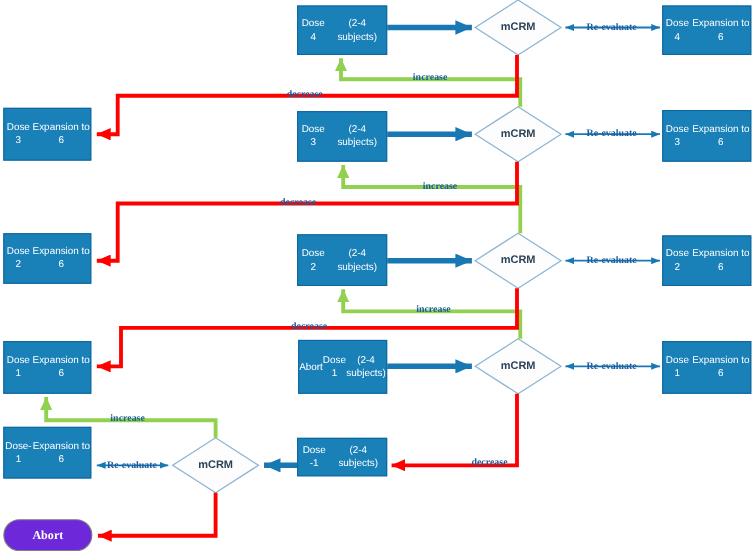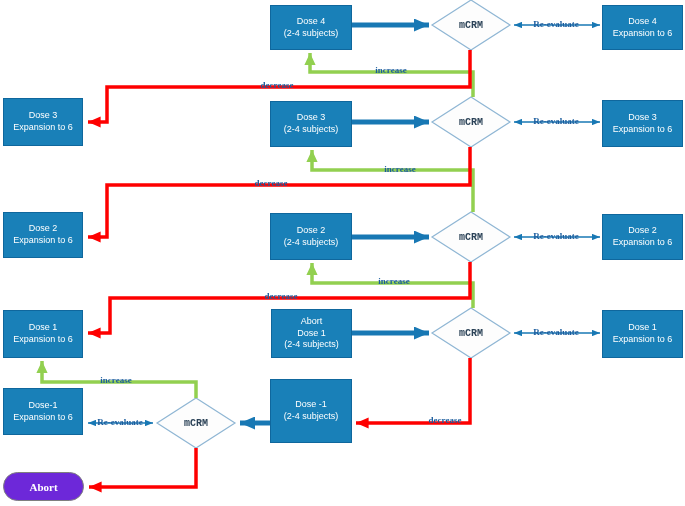--- a/index.html
+++ b/index.html
@@ -9,42 +9,42 @@
     background:#ffffff;
     font-family:"Liberation Sans", sans-serif;
     overflow:hidden;
   }
   #wires{position:absolute;left:0;top:0;width:685px;height:506px;}
   .node{
     position:absolute;
     background:#1980b8;
     border:1px solid #0f679d;
     color:#ffffff;
-    display:flex;flex-direction:column;
+    display:flex;
     align-items:center;justify-content:center;
     text-align:center;
     font-size:9px;line-height:1.3;
     box-sizing:border-box;
   }
   .terminator{
     position:absolute;
     left:3px;top:472px;width:81px;height:29px;
     background:#6d28d9;
     border:1px solid #7f7f7f;
     border-radius:15px;
     display:flex;align-items:center;justify-content:center;
     box-sizing:border-box;
   }
   .terminator .tlabel{
     font-family:"Liberation Serif", serif;
     font-weight:bold;font-size:11px;color:#ffffff;
   }
   .dlabel{
     position:absolute;transform:translate(-50%,-50%);
-    font-family:Liberation Mono, monospace;
+    font-family:Liberation Sans, sans-serif;
     font-size:10px;font-weight:600;color:#2b4257;
     white-space:nowrap;
   }
   .elabel{
     position:absolute;transform:translate(-50%,-50%);
     font-family:"Liberation Serif", serif;
     font-size:9px;font-weight:bold;color:#1a5c9d;
     white-space:nowrap;
   }
 </style>
@@ -112,21 +112,21 @@
   </div>
   <div class="node" style="left:270px;top:213px;width:82px;height:47px">
     <div>Dose 2</div>
     <div>(2-4 subjects)</div>
   </div>
   <div class="node" style="left:271px;top:309px;width:81px;height:49px">
     <div>Abort</div>
     <div>Dose 1</div>
     <div>(2-4 subjects)</div>
   </div>
-  <div class="node" style="left:270px;top:379px;width:82px;height:64px">
+  <div class="node" style="left:270px;top:398px;width:82px;height:35px">
     <div>Dose -1</div>
     <div>(2-4 subjects)</div>
   </div>
 
   <div class="node" style="left:3px;top:98px;width:80px;height:48px">
     <div>Dose 3</div>
     <div>Expansion to 6</div>
   </div>
   <div class="node" style="left:3px;top:212px;width:80px;height:46px">
     <div>Dose 2</div>

